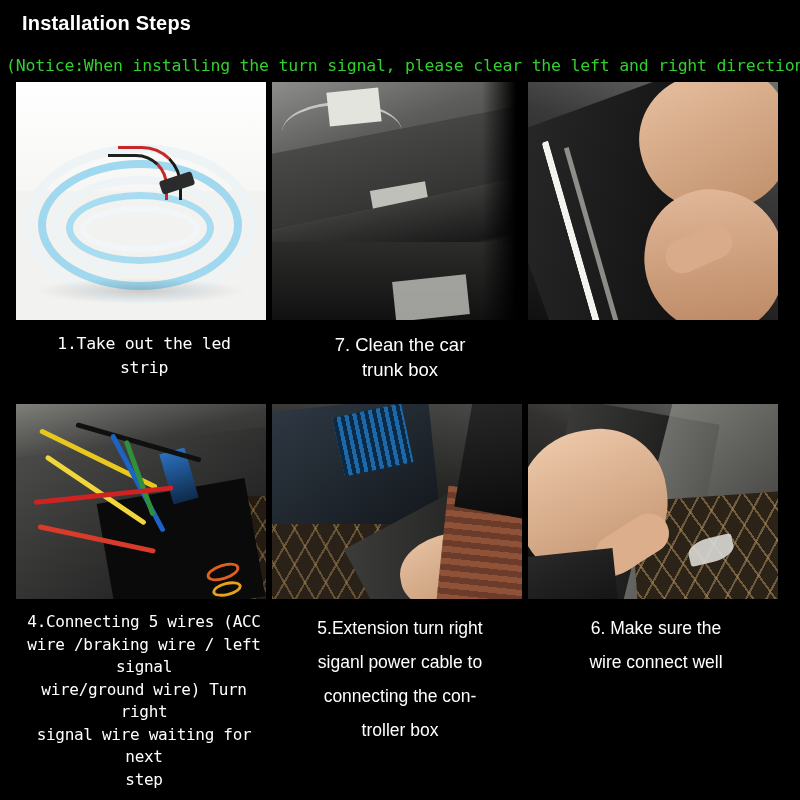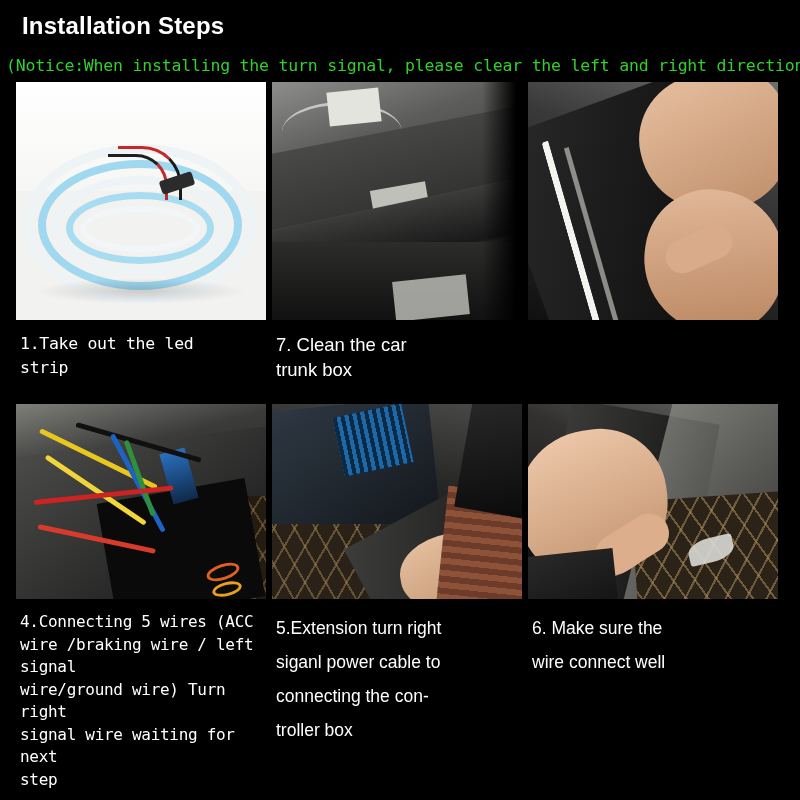--- a/index.html
+++ b/index.html
@@ -13,40 +13,41 @@
   #page {
     position: relative;
     width: 800px; height: 800px;
     background: #000;
     color: #fff;
   }
   
   .title {
     position: absolute;
     left: 22px; top: 12px;
-    font-size: 24px;
+    font-size: 20px;
     font-weight: bold;
     color: #ffffff;
     letter-spacing: 0.2px;
   }
   .notice {
     position: absolute;
     left: 6px; top: 56px;
     width: 792px;
     font-family: "DejaVu Sans Mono", monospace;
     font-size: 16.5px;
     color: #32d02f;
     white-space: nowrap;
     letter-spacing: -0.2px;
   }
   
   .grid {
     position: absolute;
     left: 16px; top: 82px;
     width: 768px;
+    text-align: center;
   }
   .row { display: flex; }
   .row.row1 { margin-bottom: 0px; }
   .cell { width: 256px; }
   .cell + .cell { margin-left: 0px; }
   .photo {
     width: 250px;
     height: 238px;
     overflow: hidden;
     position: relative;

